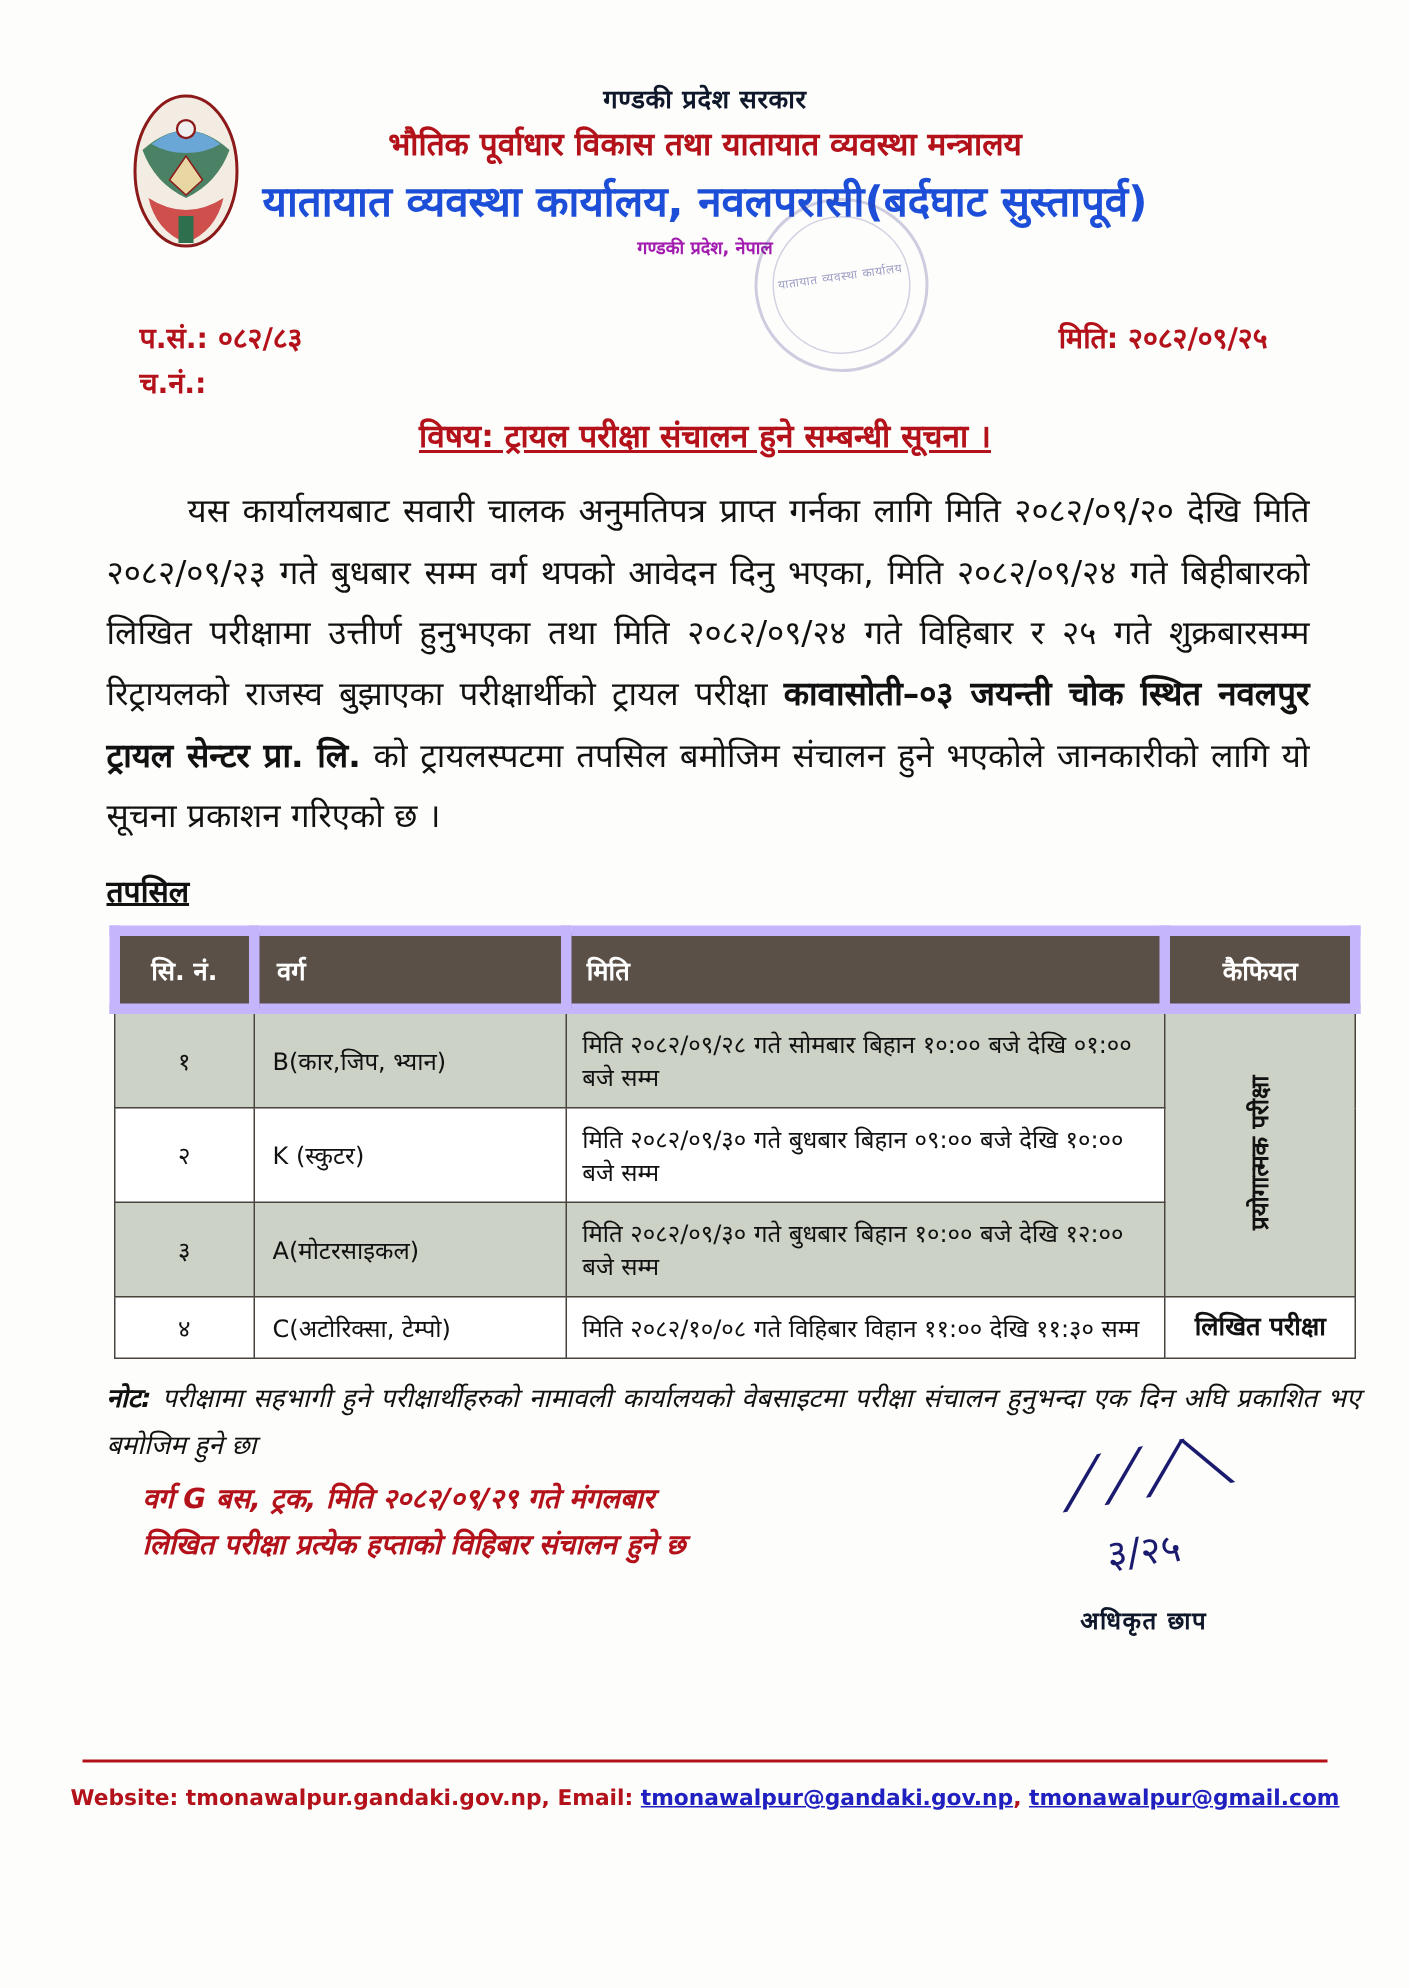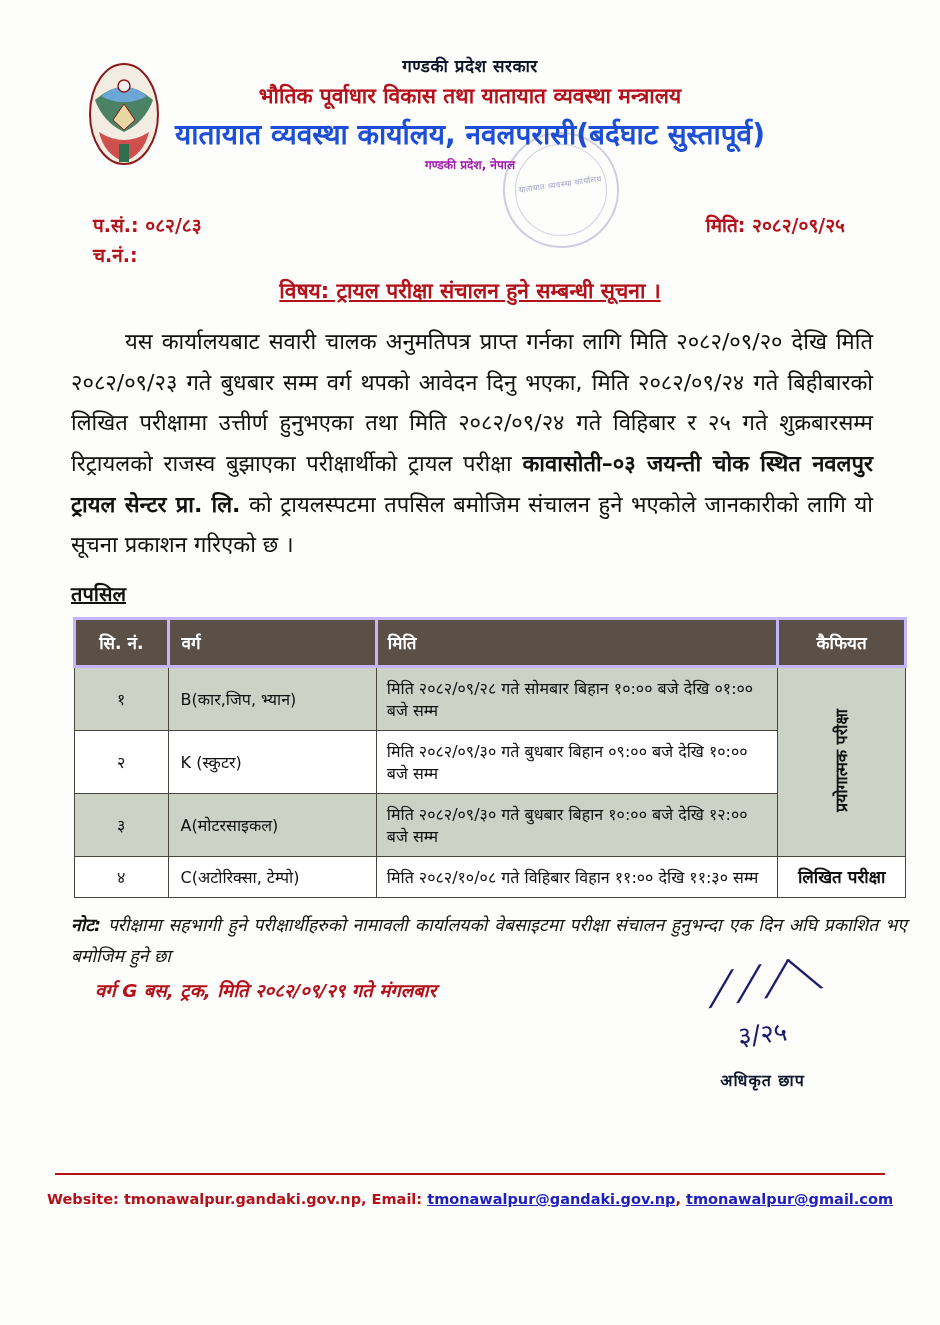--- a/index.html
+++ b/index.html
@@ -117,21 +117,21 @@
   table.main{
     border-collapse:collapse;
     width:834px;
     margin:0 0 0 18px;
     font-size:16px;
   }
   table.main th{
     background:#5a5047;
     color:#fff;
     font-weight:bold;
-    border:3px solid #c4b5fd;
+    border:7px solid #c4b5fd;
     padding:11px 4px;
     font-size:17px;
   }
   table.main td{
     border:1px solid #4a443e;
     padding:9px 8px;
     background:#ffffff;
     font-size:16px;
   }
   table.main tr.shade td{background:#ccd2c6;}
@@ -311,20 +311,21 @@
         </td>
       </tr>
     </tbody>
   </table>
 
   <div class="note">
     <span class="nb">नोट:</span><span> परीक्षामा सहभागी हुने परीक्षार्थीहरुको नामावली कार्यालयको वेबसाइटमा परीक्षा संचालन हुनुभन्दा एक दिन अघि प्रकाशित भए बमोजिम हुने छा</span>
   </div>
 
   <div class="other-line">वर्ग G बस, ट्रक, मिति २०८२/०९/२९ गते मंगलबार</div>
+  <div class="other-line">लिखित परीक्षा प्रत्येक हप्ताको विहिबार संचालन हुने छ</div>
 
   <div class="sign-area">
     <div class="sign-scribble">⟋⟋⟋⟍</div>
     <div class="sign-date">३/२५</div>
     <div class="sign-name">अधिकृत छाप</div>
   </div>
 
   <div class="footer">
     <hr>
     <div class="footer-text">

